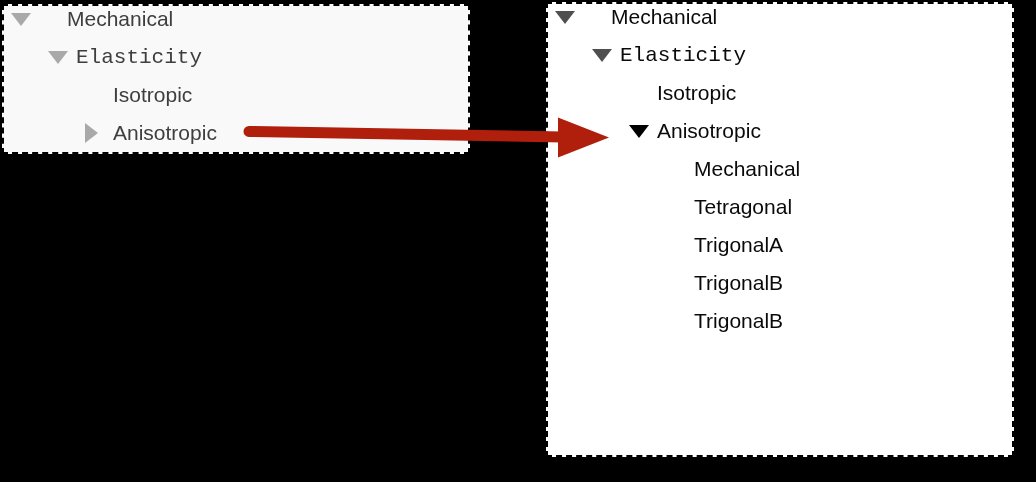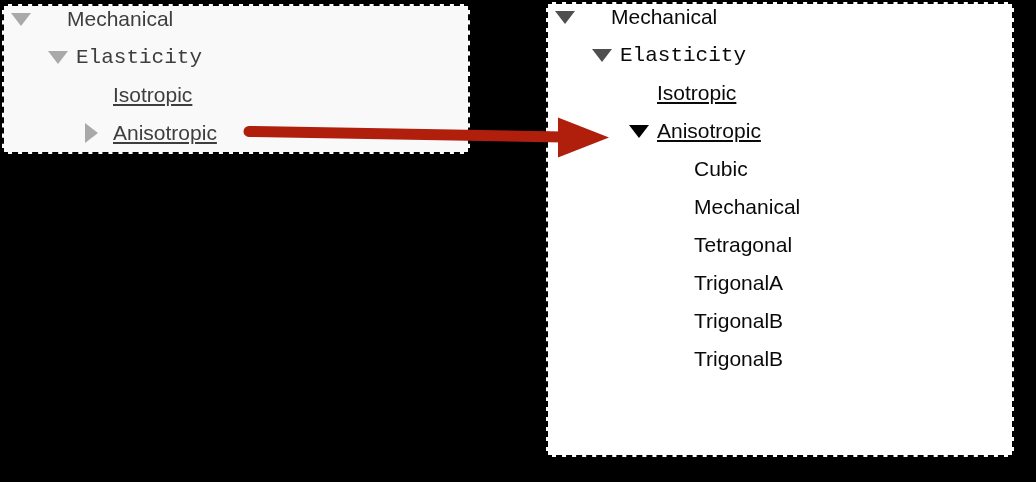--- a/index.html
+++ b/index.html
@@ -39,21 +39,21 @@
   .row {
     height: 38px;
     display: flex;
     align-items: center;
     font-size: 21px;
     color: var(--txt);
     white-space: nowrap;
   }
   .lvl0 { margin-left: 7px; gap: 28px; }
   .lvl1 { margin-left: 44px; font-family: Liberation Mono, monospace; }
-  .lvl2 { margin-left: 81px; text-decoration: underline; }
+  .lvl2 { margin-left: 81px; }
   .lvl3 { margin-left: 118px; }
 
   .tribox {
     width: 28px;
     display: inline-flex;
     align-items: center;
     flex: 0 0 28px;
   }
   .tri-down {
     width: 0; height: 0;
@@ -135,24 +135,20 @@
         <span>Isotropic</span>
       </div>
 
       <div class="row lvl2">
         <span class="tribox">
             <span class="tri-down tri-black"></span>
           </span>
         <span>Anisotropic</span>
       </div>
 
-      <div class="row lvl3">
-        <span class="tribox"></span>
-        <span>Cubic</span>
-      </div>
 
       <div class="row lvl3">
         <span class="tribox"></span>
         <span>Mechanical</span>
       </div>
 
       <div class="row lvl3">
         <span class="tribox"></span>
         <span>Tetragonal</span>
       </div>

